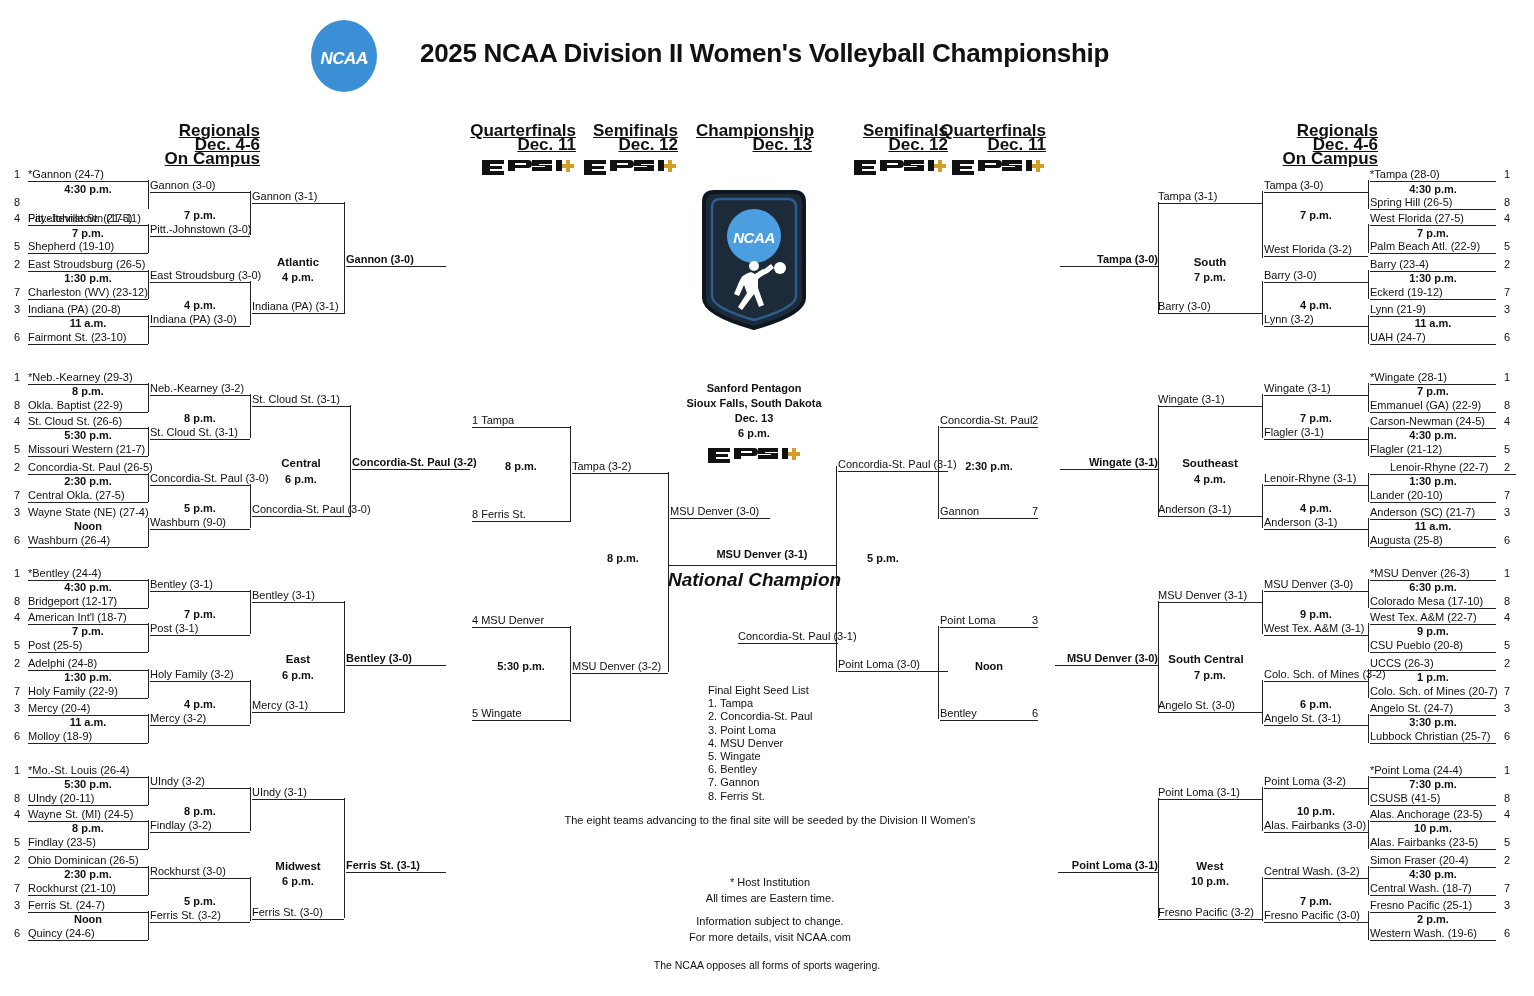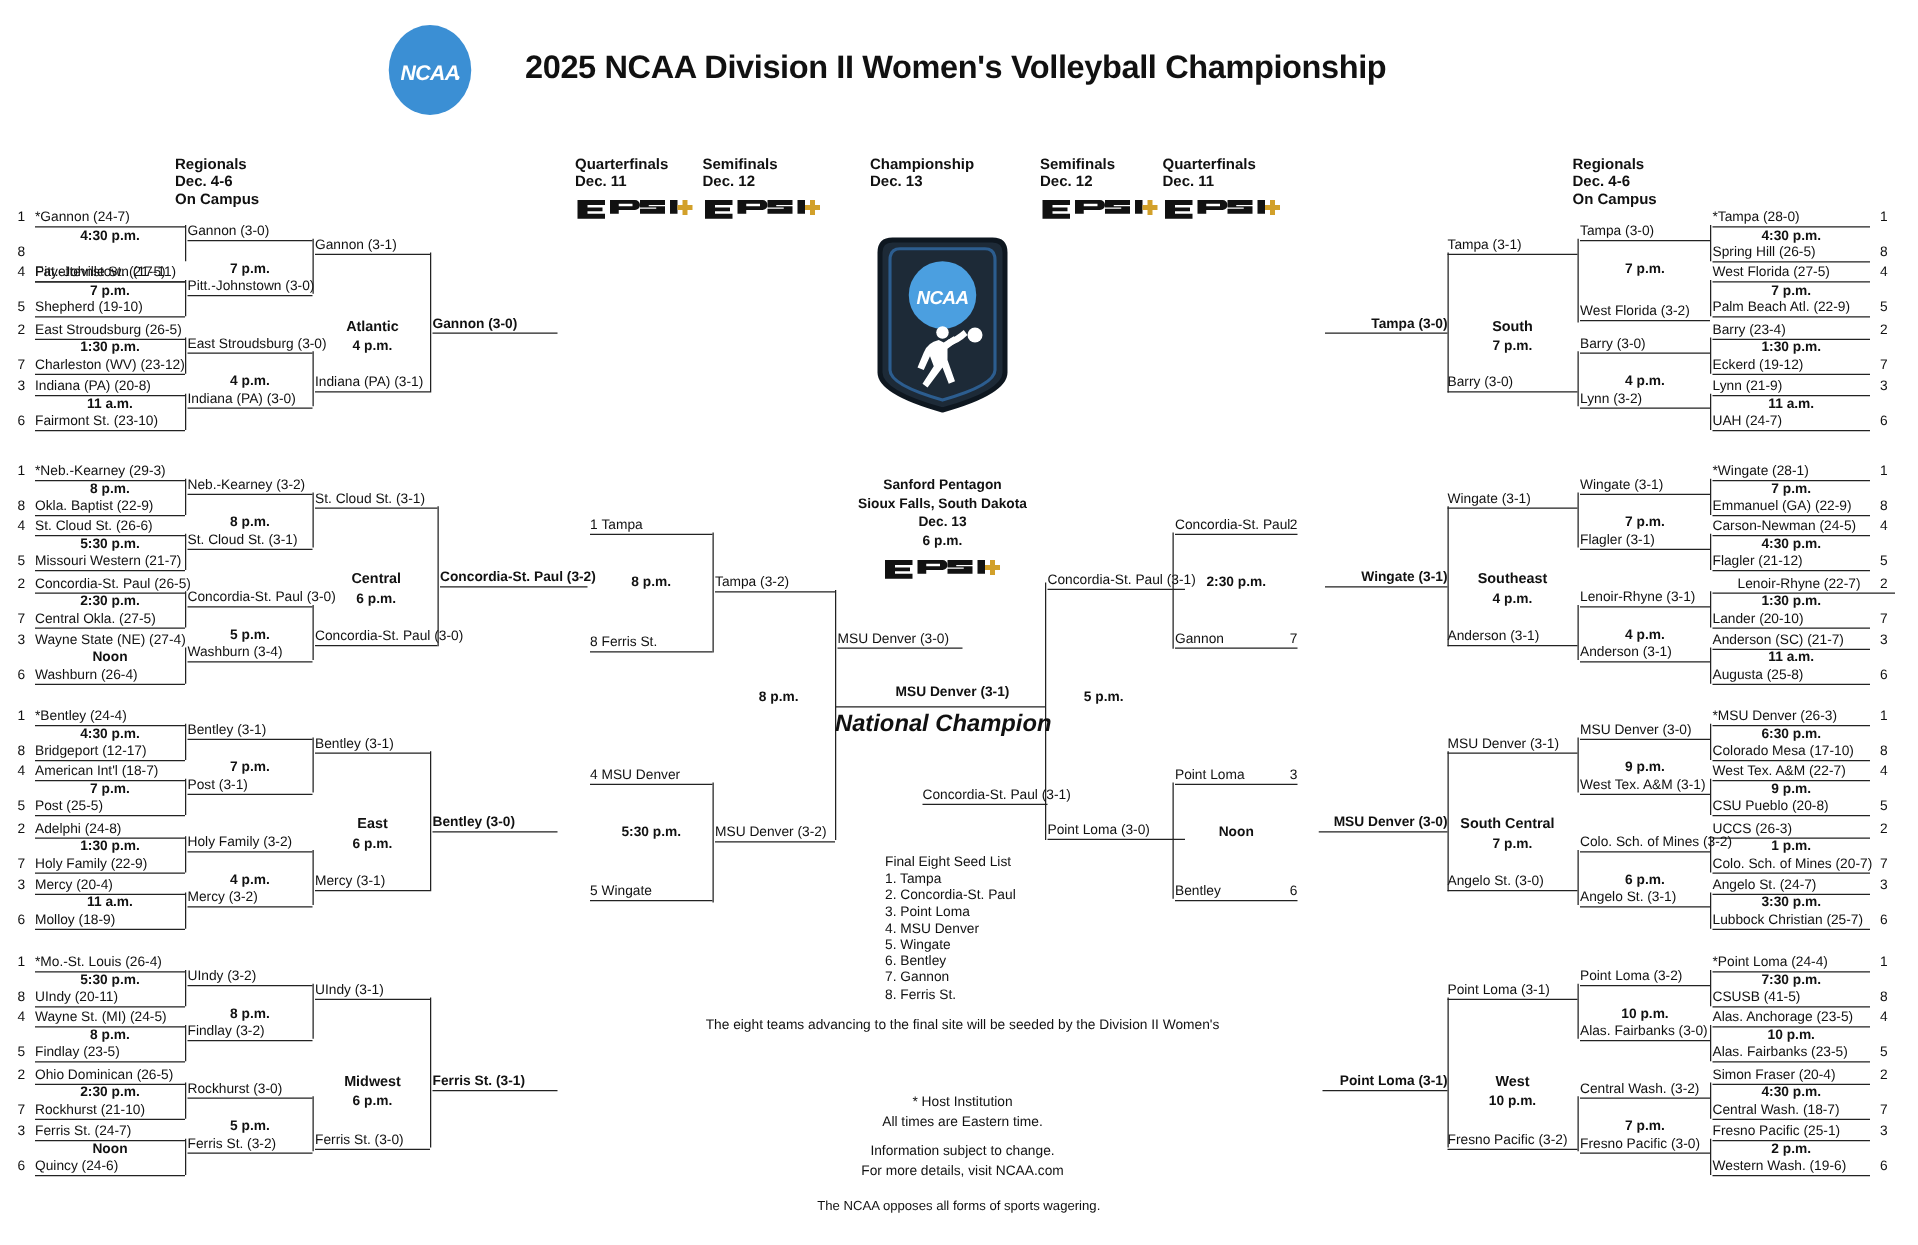--- a/index.html
+++ b/index.html
@@ -8,21 +8,21 @@
     width:1534px;height:996px;position:relative;overflow:hidden;
     color:#111;
   }
   .abs{position:absolute;}
   
   #header-bar{left:0;top:0;width:1534px;height:110px;}
   #ncaa-logo{left:306px;top:18px;width:76px;height:76px;}
   #title{left:420px;top:38px;width:760px;font-size:26px;font-weight:bold;letter-spacing:-0.3px;}
 
   
-  .colhead{text-align:left;font-size:12px;font-weight:bold;line-height:14px;}
+  .colhead{text-align:right;font-size:17px;font-weight:bold;line-height:14px;text-decoration:underline;}
   .espn{display:block;margin:4px auto 0;}
 
   
   .team{
     font-size:11px;line-height:12px;white-space:nowrap;
     border-bottom:1.6px solid #222;padding-bottom:1px;
   }
   .team.nb{border-bottom:none;}
   .seedno{font-size:11px;line-height:12px;}
   .time{font-size:11px;font-weight:bold;white-space:nowrap;text-align:center;}
@@ -246,21 +246,21 @@
   <div class="abs vline" style="left:148px;top:427px;height:29px;"></div>
   <div class="abs vline" style="left:148px;top:473px;height:29px;"></div>
   <div class="abs vline" style="left:148px;top:518px;height:29px;"></div>
 
   <div class="abs team" style="left:150px;top:382px;width:100px;">Neb.-Kearney (3-2)</div>
   <div class="abs time" style="left:150px;top:412px;width:100px;">8 p.m.</div>
   <div class="abs team" style="left:150px;top:426px;width:100px;">St. Cloud St. (3-1)</div>
 
   <div class="abs team" style="left:150px;top:472px;width:100px;">Concordia-St. Paul (3-0)</div>
   <div class="abs time" style="left:150px;top:502px;width:100px;">5 p.m.</div>
-  <div class="abs team" style="left:150px;top:516px;width:100px;">Washburn (3-4)</div>
+  <div class="abs team" style="left:150px;top:516px;width:100px;">Washburn (9-0)</div>
 
   <div class="abs vline" style="left:250px;top:394px;height:44px;"></div>
   <div class="abs vline" style="left:250px;top:484px;height:44px;"></div>
 
   <div class="abs team" style="left:252px;top:393px;width:98px;">St. Cloud St. (3-1)</div>
   <div class="abs regname" style="left:252px;top:457px;width:98px;">Central</div>
   <div class="abs time" style="left:252px;top:473px;width:98px;">6 p.m.</div>
   <div class="abs team" style="left:252px;top:503px;width:98px;">Concordia-St. Paul (3-0)</div>
 
   <div class="abs vline" style="left:350px;top:405px;height:112px;"></div>

